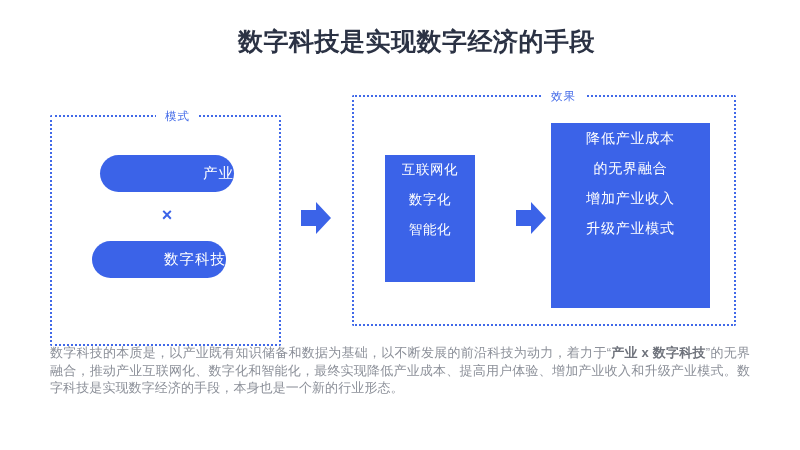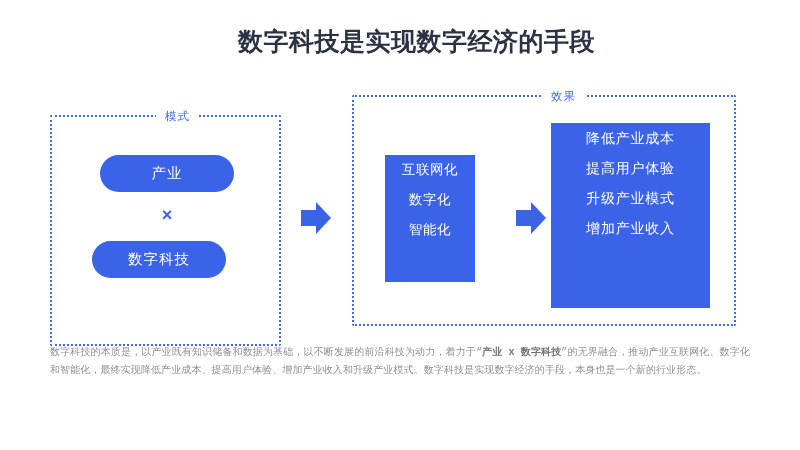--- a/index.html
+++ b/index.html
@@ -75,21 +75,21 @@
   #group-mode .group-label { left: 104px; }
   #group-effect .group-label { left: 188px; }
 
   
   .pill {
     position: absolute;
     background: #3b63e8;
     border-radius: 22px;
     display: flex;
     align-items: center;
-    justify-content: center;
+    justify-content: flex-end;
     color: #ffffff;
     font-size: 14.5px;
     letter-spacing: 1px;
   }
   #pill-industry {
     left: 100px;
     top: 155px;
     width: 134px;
     height: 37px;
   }
@@ -155,26 +155,25 @@
   }
   #arrow-1 { left: 297px; top: 199px; }
   #arrow-2 { left: 512px; top: 199px; }
 
   
   .caption {
     position: absolute;
     left: 50px;
     top: 344px;
     width: 700px;
-    font-size: 10px;
+    font-size: 13px;
     line-height: 17.5px;
     color: #8c9099;
     text-align: justify;
     letter-spacing: 0.1px;
-    font-family: Liberation Mono, monospace;
   }
   .caption b {
     color: #6f737c;
     font-weight: 700;
   }
 </style>
 </head>
 <body>
 
 <div class="slide">
@@ -214,22 +213,22 @@
   </div>
 
   <div class="arrow" id="arrow-2">
     <svg width="38" height="38" viewBox="0 0 38 38" aria-hidden="true">
       <polygon points="4,11 19,11 19,3 34,19 19,35 19,27 4,27" fill="#3b63e8"></polygon>
     </svg>
   </div>
 
   <div class="blue-card" id="card-results">
     <div class="line">降低产业成本</div>
-    <div class="line">提高用户体验</div>
+    <div class="line">的无界融合</div>
+    <div class="line">增加产业收入</div>
     <div class="line">升级产业模式</div>
-    <div class="line">增加产业收入</div>
   </div>
 
   <div class="caption">
     <span>数字科技的本质是，以产业既有知识储备和数据为基础，以不断发展的前沿科技为动力，着力于“</span><b>产业 x 数字科技</b><span>”的无界融合，推动产业互联网化、数字化和智能化，最终实现降低产业成本、提高用户体验、增加产业收入和升级产业模式。数字科技是实现数字经济的手段，本身也是一个新的行业形态。</span>
   </div>
 
 </div>
 
 </body></html>

